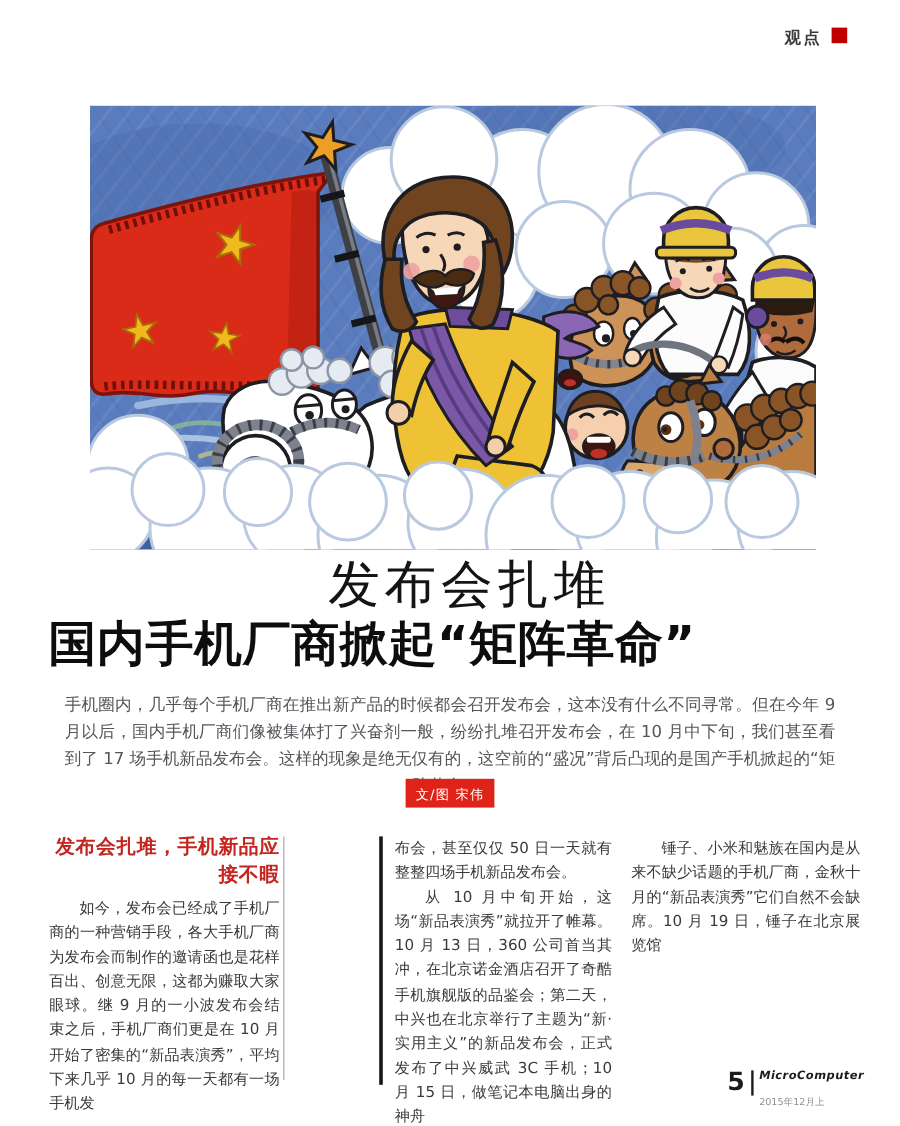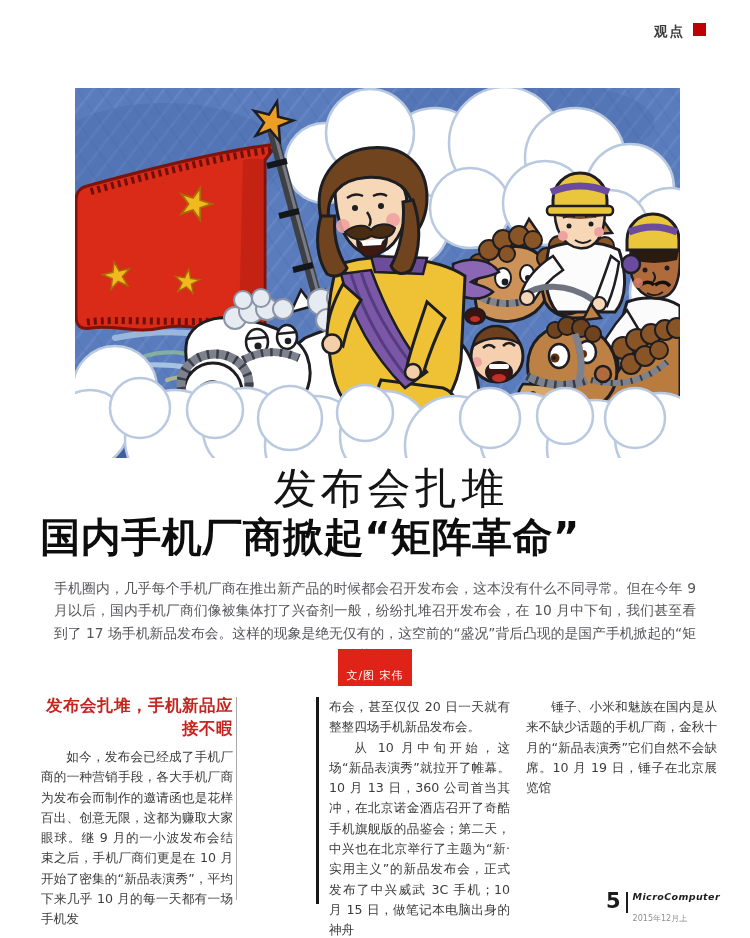--- a/index.html
+++ b/index.html
@@ -17,21 +17,21 @@
   .title1{top:464px;left:16px;width:750px;text-align:center;font-size:43px;font-weight:500;
           color:#141414;letter-spacing:4px;line-height:48px;}
   .title2{top:512px;left:0;width:620px;text-align:center;font-size:40px;font-weight:900;
           color:#0d0d0d;letter-spacing:0.5px;line-height:50px;}
   
   .lead{top:577px;left:54px;width:642px;font-size:13.8px;line-height:22.4px;color:#55555a;
         text-align:justify;text-align-last:center;word-break:break-all;}
   
   .byline-row{top:649px;left:0;width:750px;text-align:center;}
   .byline{display:inline-block;background:#e02318;color:#ffffff;font-size:11px;
-          padding:19px 8px 3px;letter-spacing:1px;}
+          padding:6px 8px 3px;letter-spacing:1px;}
   
   .col{top:694px;}
   .col p{margin:0;font-size:12.6px;line-height:20.3px;color:#3a3a3c;text-align:justify;
          word-break:break-all;}
   .col p.ind{text-indent:2em;}
   .col1{left:41px;width:192px;}
   .col2{left:329px;width:181px;top:697px;}
   .col3{left:526px;width:191px;top:697px;}
   .col-heading{color:#c5251f;font-size:16.5px;font-weight:700;line-height:23px;
                margin:0 0 7px 0;letter-spacing:0.5px;text-align:right;}
@@ -348,21 +348,21 @@
   <span class="byline">文/图 宋伟</span>
 </div>
 
 <div class="abs col col1">
   <h3 class="col-heading">发布会扎堆，手机新品应接不暇</h3>
   <p class="ind">如今，发布会已经成了手机厂商的一种营销手段，各大手机厂商为发布会而制作的邀请函也是花样百出、创意无限，这都为赚取大家眼球。继 9 月的一小波发布会结束之后，手机厂商们更是在 10 月开始了密集的“新品表演秀”，平均下来几乎 10 月的每一天都有一场手机发</p>
 </div>
 <div class="abs rule-thin"></div>
 <div class="abs rule-thick"></div>
 <div class="abs col col2">
-  <p>布会，甚至仅仅 20 日一天就有整整四场手机新品发布会。</p>
+  <p>布会，甚至仅仅 50 日一天就有整整四场手机新品发布会。</p>
   <p class="ind">从 10 月中旬开始，这场“新品表演秀”就拉开了帷幕。10 月 13 日，360 公司首当其冲，在北京诺金酒店召开了奇酷手机旗舰版的品鉴会；第二天，中兴也在北京举行了主题为“新·实用主义”的新品发布会，正式发布了中兴威武 3C 手机；10 月 15 日，做笔记本电脑出身的神舟</p>
 </div>
 <div class="abs col col3">
   <p class="ind">锤子、小米和魅族在国内是从来不缺少话题的手机厂商，金秋十月的“新品表演秀”它们自然不会缺席。10 月 19 日，锤子在北京展览馆</p>
 </div>
 
 <div class="abs footer">
   <span class="page-num">5</span>
   <span class="footer-rule"></span>
   <span class="footer-text">

